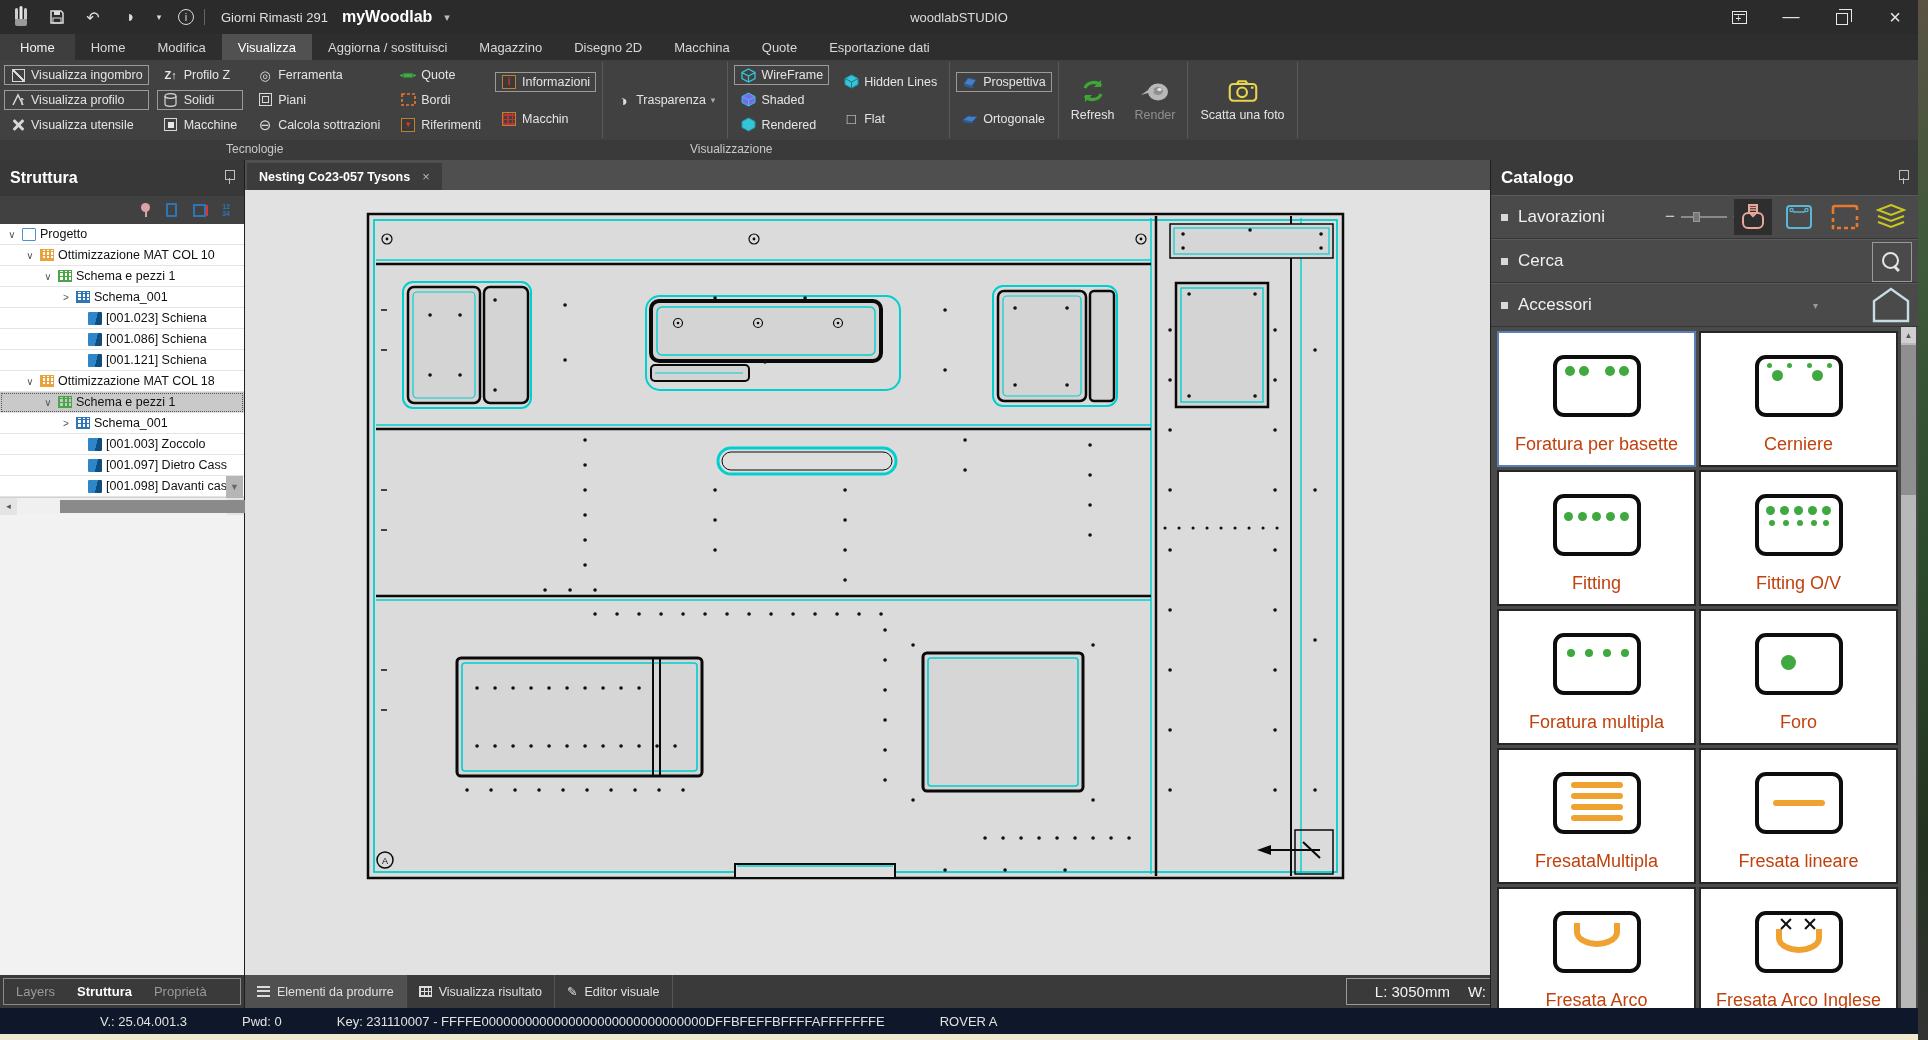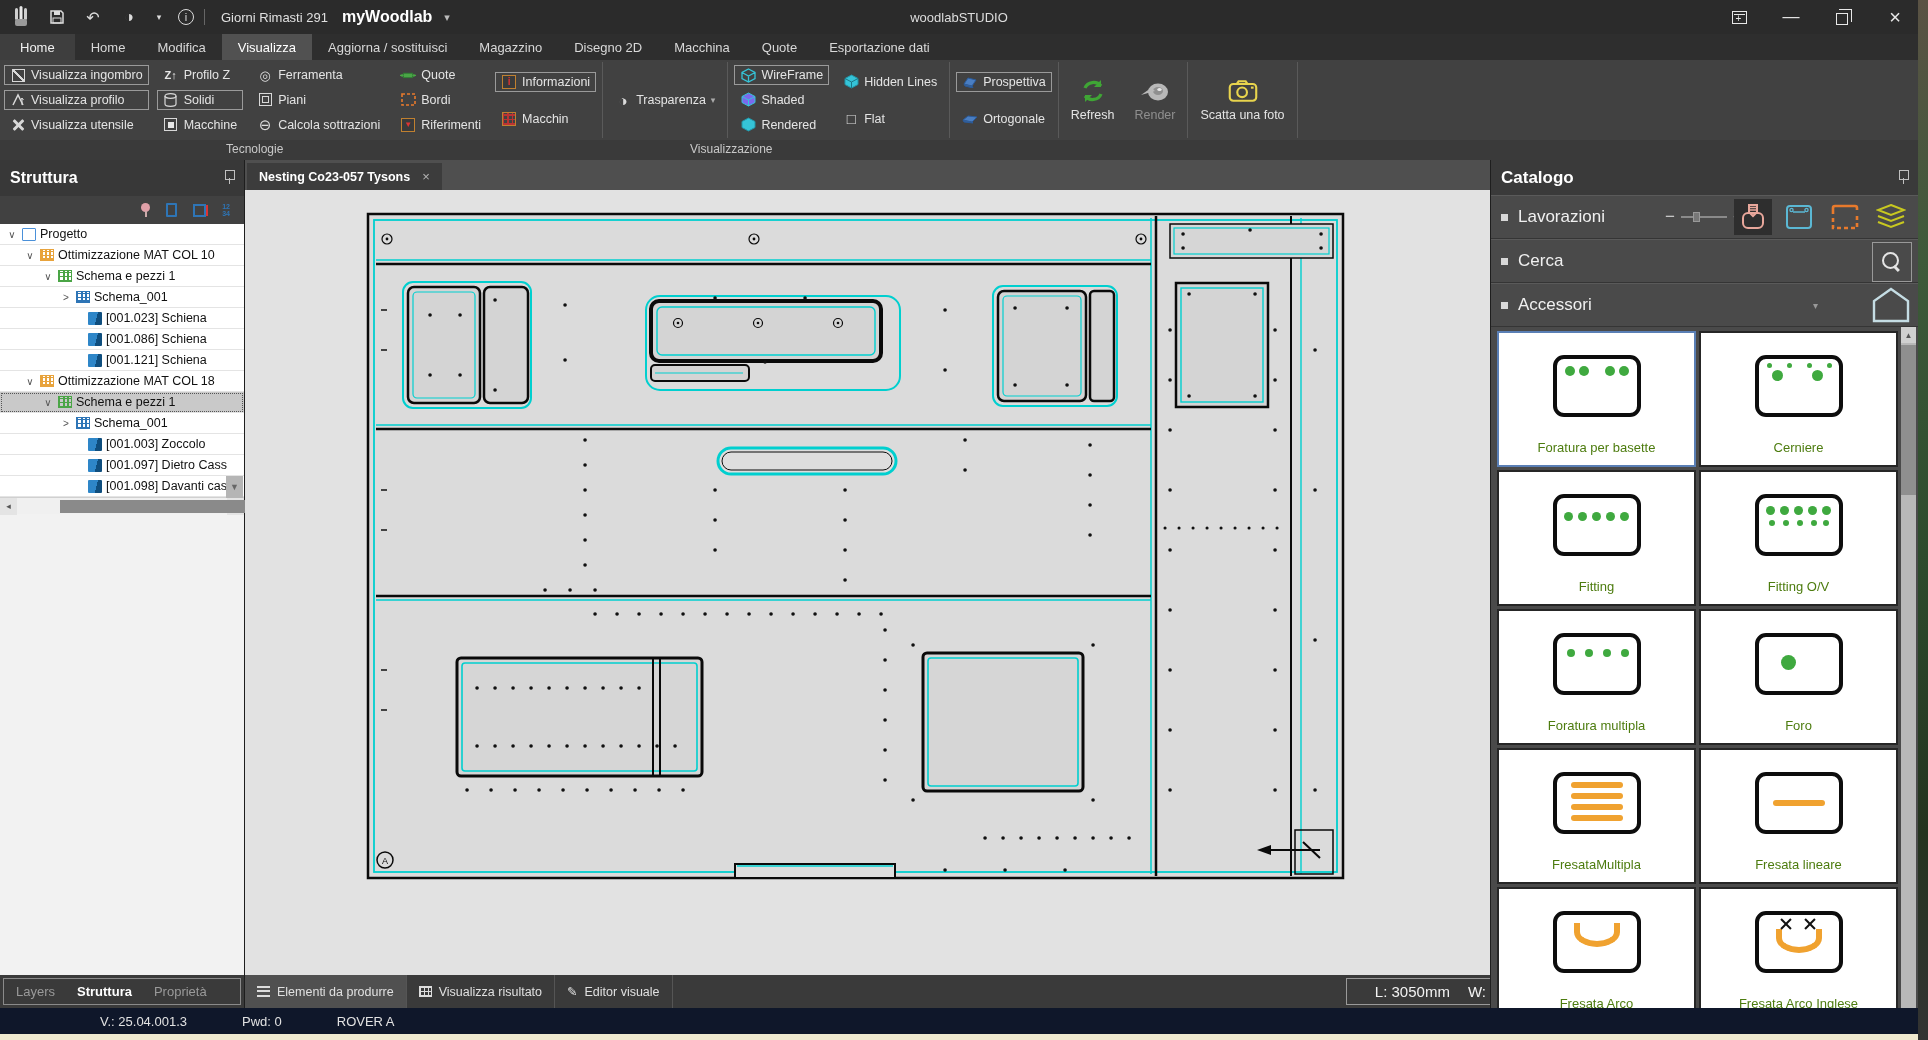--- a/index.html
+++ b/index.html
@@ -172,21 +172,21 @@
     display:flex; align-items:center; justify-content:center; }
   .mag { position:relative; width:20px; height:20px; }
   .mag:before { content:""; position:absolute; left:0; top:0; width:13px; height:13px; border:2.5px solid #e4e4e4; border-radius:50%; }
   .mag:after { content:""; position:absolute; left:13px; top:13px; width:7px; height:2.5px; background:#e4e4e4; transform:rotate(45deg); transform-origin:0 0; }
   .acc-caret { position:absolute; right:100px; color:#999; font-size:10px; }
   .cards { flex:1; overflow:hidden; padding:4px 20px 0 6px; display:grid; grid-template-columns:1fr 1fr;
     grid-auto-rows:136px; gap:3px; position:relative; }
   .card { background:#fff; border:2px solid #262626; display:flex; flex-direction:column; align-items:center;
     justify-content:flex-end; padding-bottom:10px; position:relative; cursor:default; }
   .card.sel { border:2px solid #5a7fb5; }
-  .clabel { font-size:13px; color:#4d7c0f; }
+  .clabel { font-size:18px; color:#c2410c; }
   .cframe { position:absolute; top:22px; left:50%; transform:translateX(-50%); width:88px; height:62px;
     border:4px solid #0d0d0d; border-radius:11px; background:#fff; }
   .gd { position:absolute; border-radius:50%; background:#3fa93f; }
   .obar { position:absolute; left:14px; width:52px; height:6px; border-radius:3px; background:#f0a230; }
   .arc { position:absolute; left:17px; top:8px; width:46px; height:24px; border:6px solid #f0a230; border-top:none;
     border-radius:0 0 46px 46px / 0 0 30px 30px; }
   .arcx { position:absolute; width:14px; height:14px; }
   .arcx:before,.arcx:after { content:""; position:absolute; left:6px; top:0; width:2px; height:14px; background:#111; }
   .arcx:before { transform:rotate(45deg); } .arcx:after { transform:rotate(-45deg); }
   .catscroll { position:absolute; right:2px; top:0; bottom:0; width:15px; background:#b8b8b8; }
@@ -946,18 +946,19 @@
         <div class="up">▲</div>
         <div class="thumb"></div>
       </div>
     </div>
   </div>
 
   <div class="statusbar">
     <span class="v"></span>
     <span class="v" style="margin-left:50px">V.: 25.04.001.3</span>
     <span>Pwd: 0</span>
+    <span>Key: 231110007 - FFFFE0000000000000000000000000000000DFFBFEFFBFFFFAFFFFFFFE</span>
     <span>ROVER A</span>
   </div>
   <div class="cream"></div>
   <div class="deskstrip"></div>
 
 </div>
 
 </body></html>

